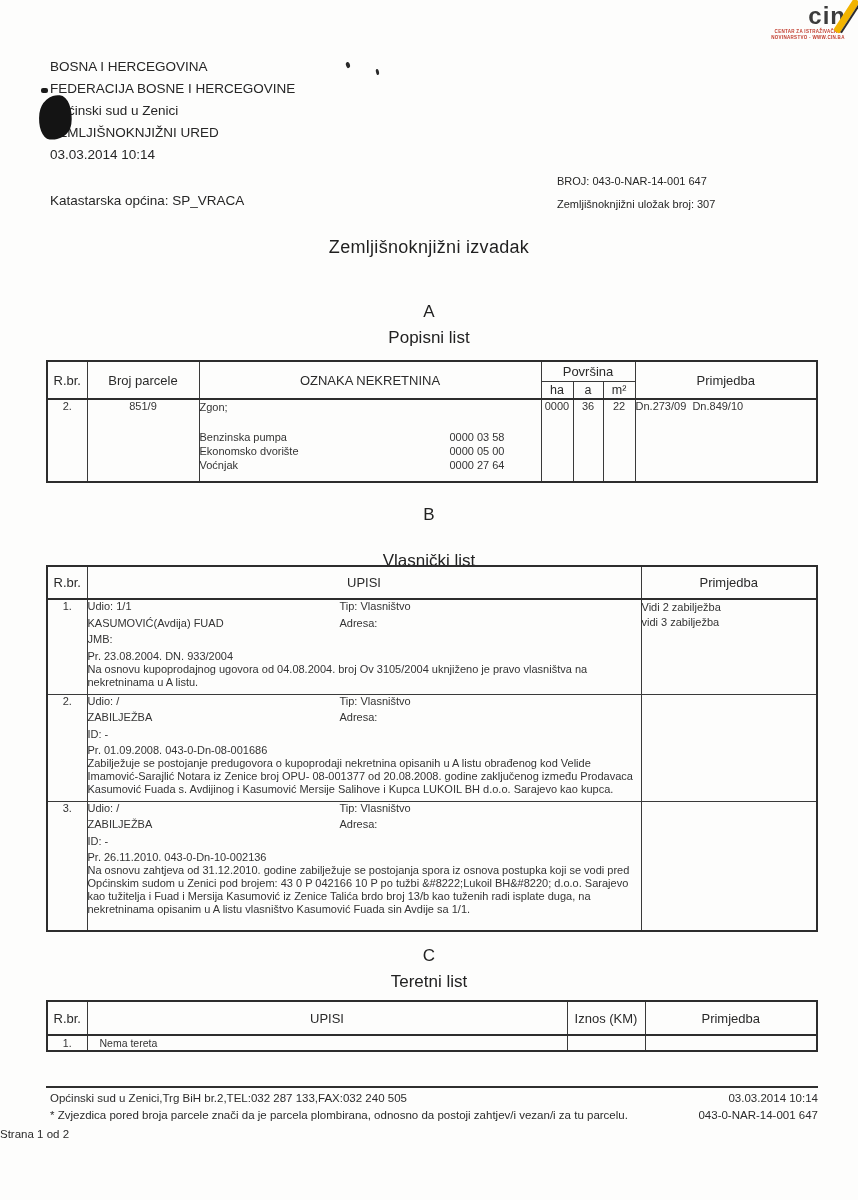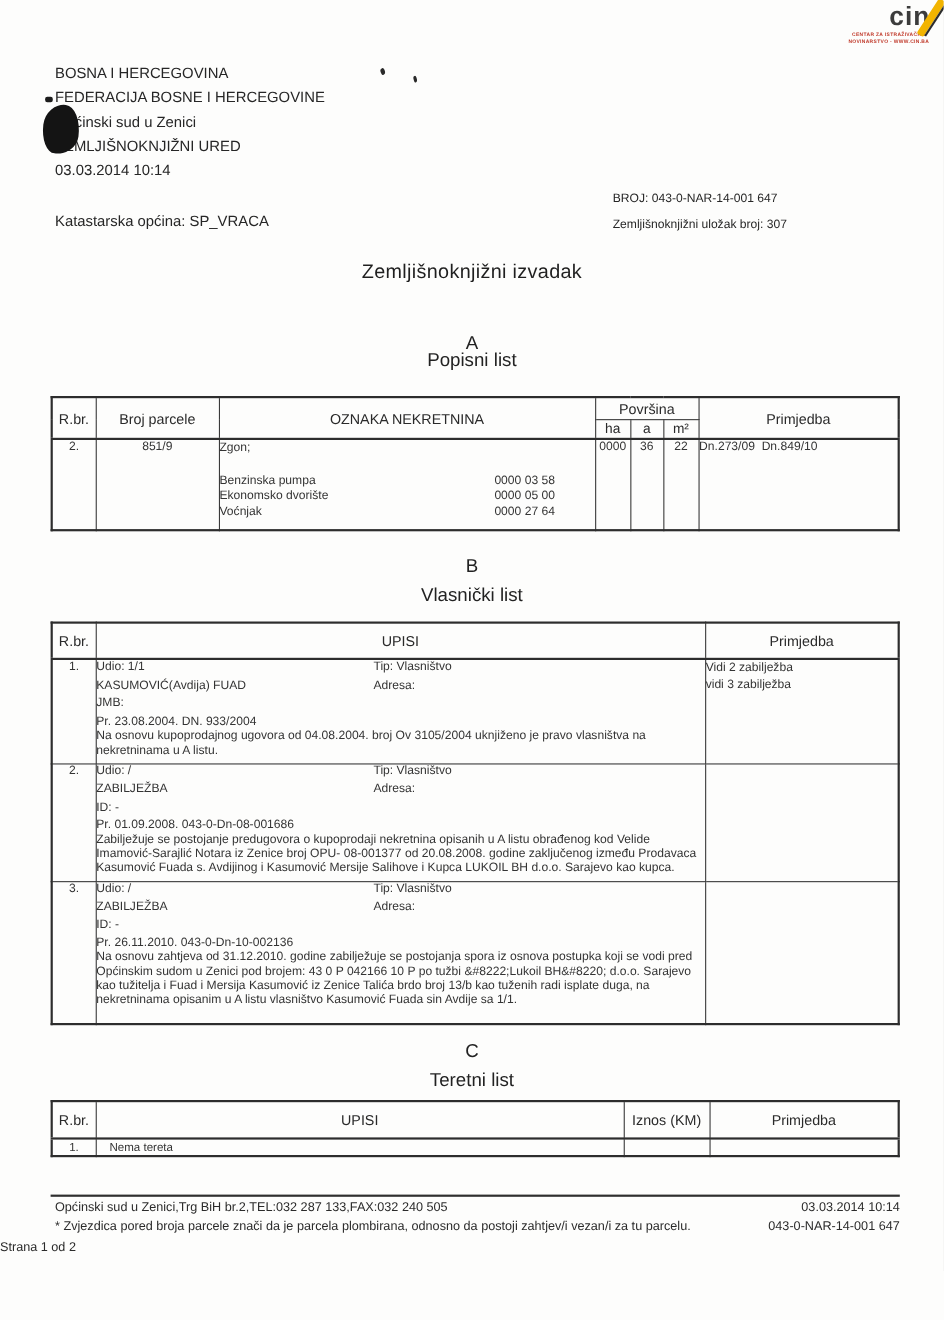--- a/index.html
+++ b/index.html
@@ -26,22 +26,22 @@
   .scan-mark { position:absolute; background:#2a2a2a; }
   .mark-1 { left:346px; top:62px; width:4px; height:6px; border-radius:60% 40% 70% 30%; transform:rotate(-24deg); }
   .mark-2 { left:376px; top:69px; width:3px; height:6px; border-radius:60% 40% 70% 30%; transform:rotate(-18deg); }
   .meta-right { position:absolute; left:557px; top:170px; font-size:11px; line-height:23px; color:#262626; }
   .katastarska { position:absolute; left:50px; top:193px; font-size:13.5px; color:#262626; }
   
   .doc-title { position:absolute; top:237px; left:0; width:100%; text-align:center;
     font-size:18px; font-weight:400; letter-spacing:.3px; color:#1f1f1f; margin:0; }
   .sec-letter, .sec-title { position:absolute; left:0; width:100%; text-align:center;
     font-size:17px; color:#222; }
-  .letter-a { top:302px; } .title-a { top:318px; }
-  .letter-b { top:505px; } .title-b { top:531px; }
+  .letter-a { top:302px; } .title-a { top:328px; }
+  .letter-b { top:505px; } .title-b { top:551px; }
   .letter-c { top:946px; } .title-c { top:972px; }
   
   table.tbl { position:absolute; left:46px; border-collapse:collapse; table-layout:fixed;
     width:770px; border:2px solid #2d2d2d; font-size:11px; color:#343434; }
   .tbl th, .tbl td { border:1px solid #3a3a3a; padding:0; }
   .tbl thead { border-bottom:2px solid #2d2d2d; }
   .tbl th { font-weight:400; font-size:13px; color:#2a2a2a; }
   .tbl td.top { vertical-align:top; }
   .tc { text-align:center; }
   .tbl-a { top:360px; }

